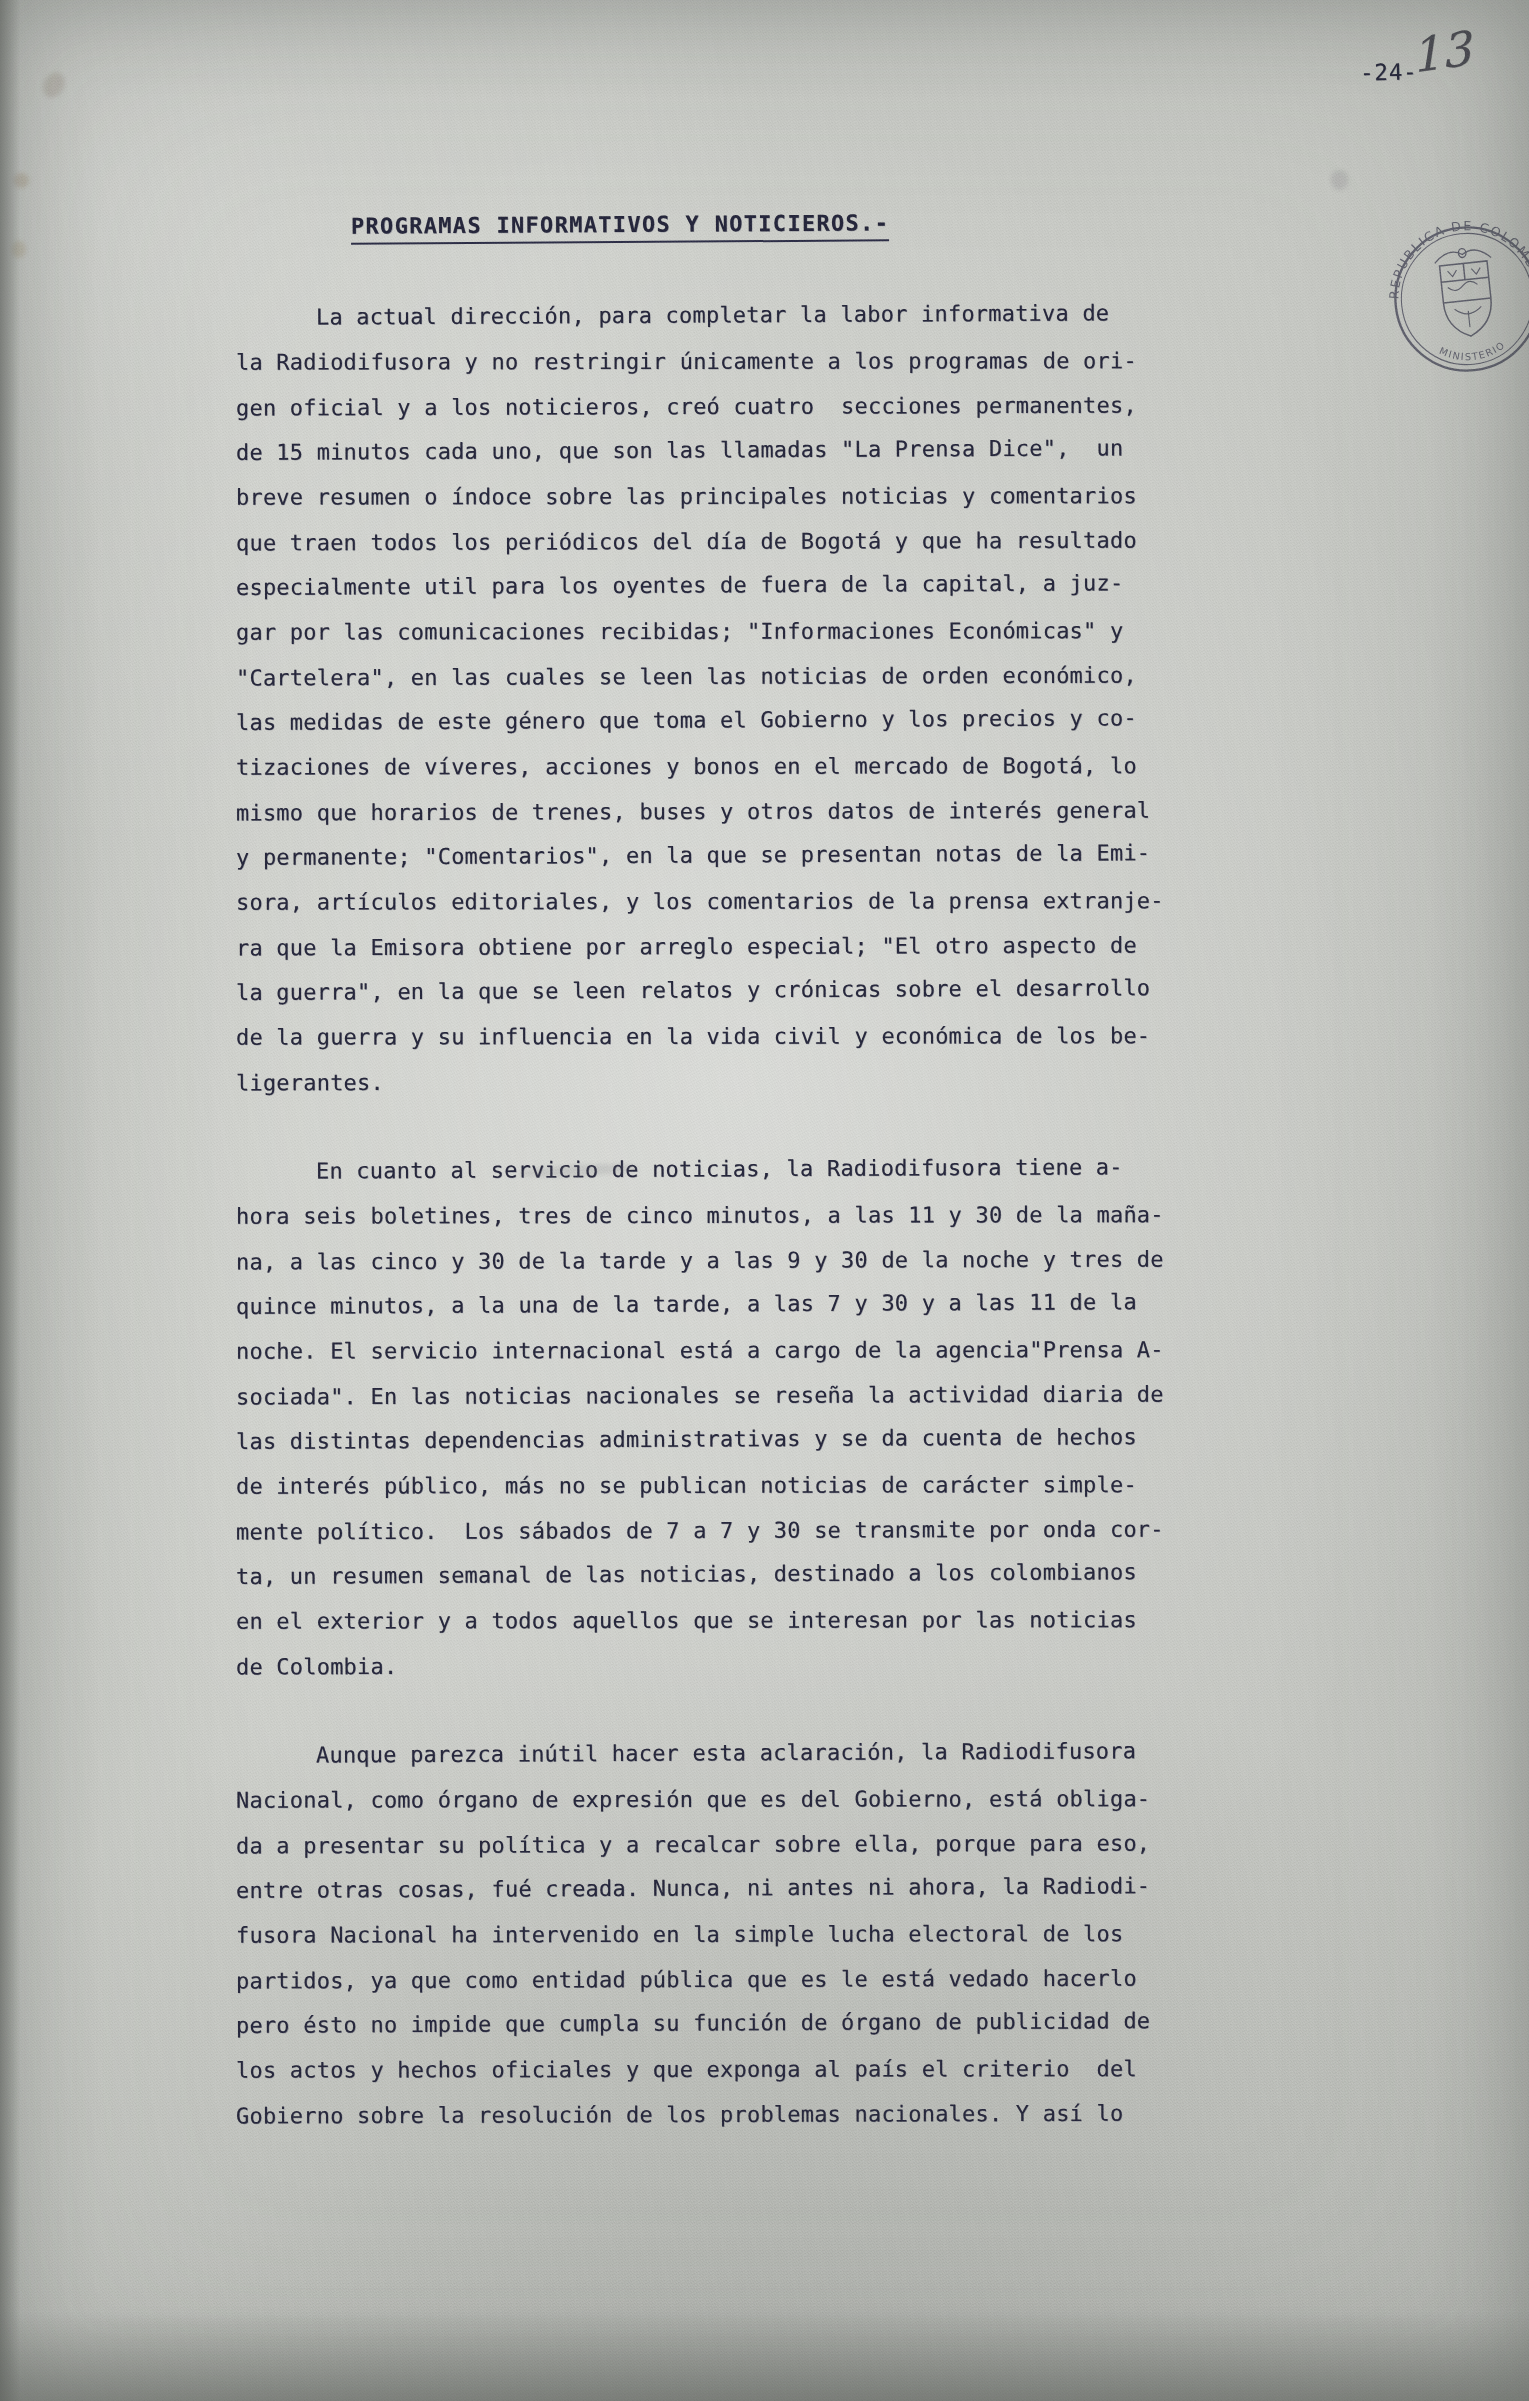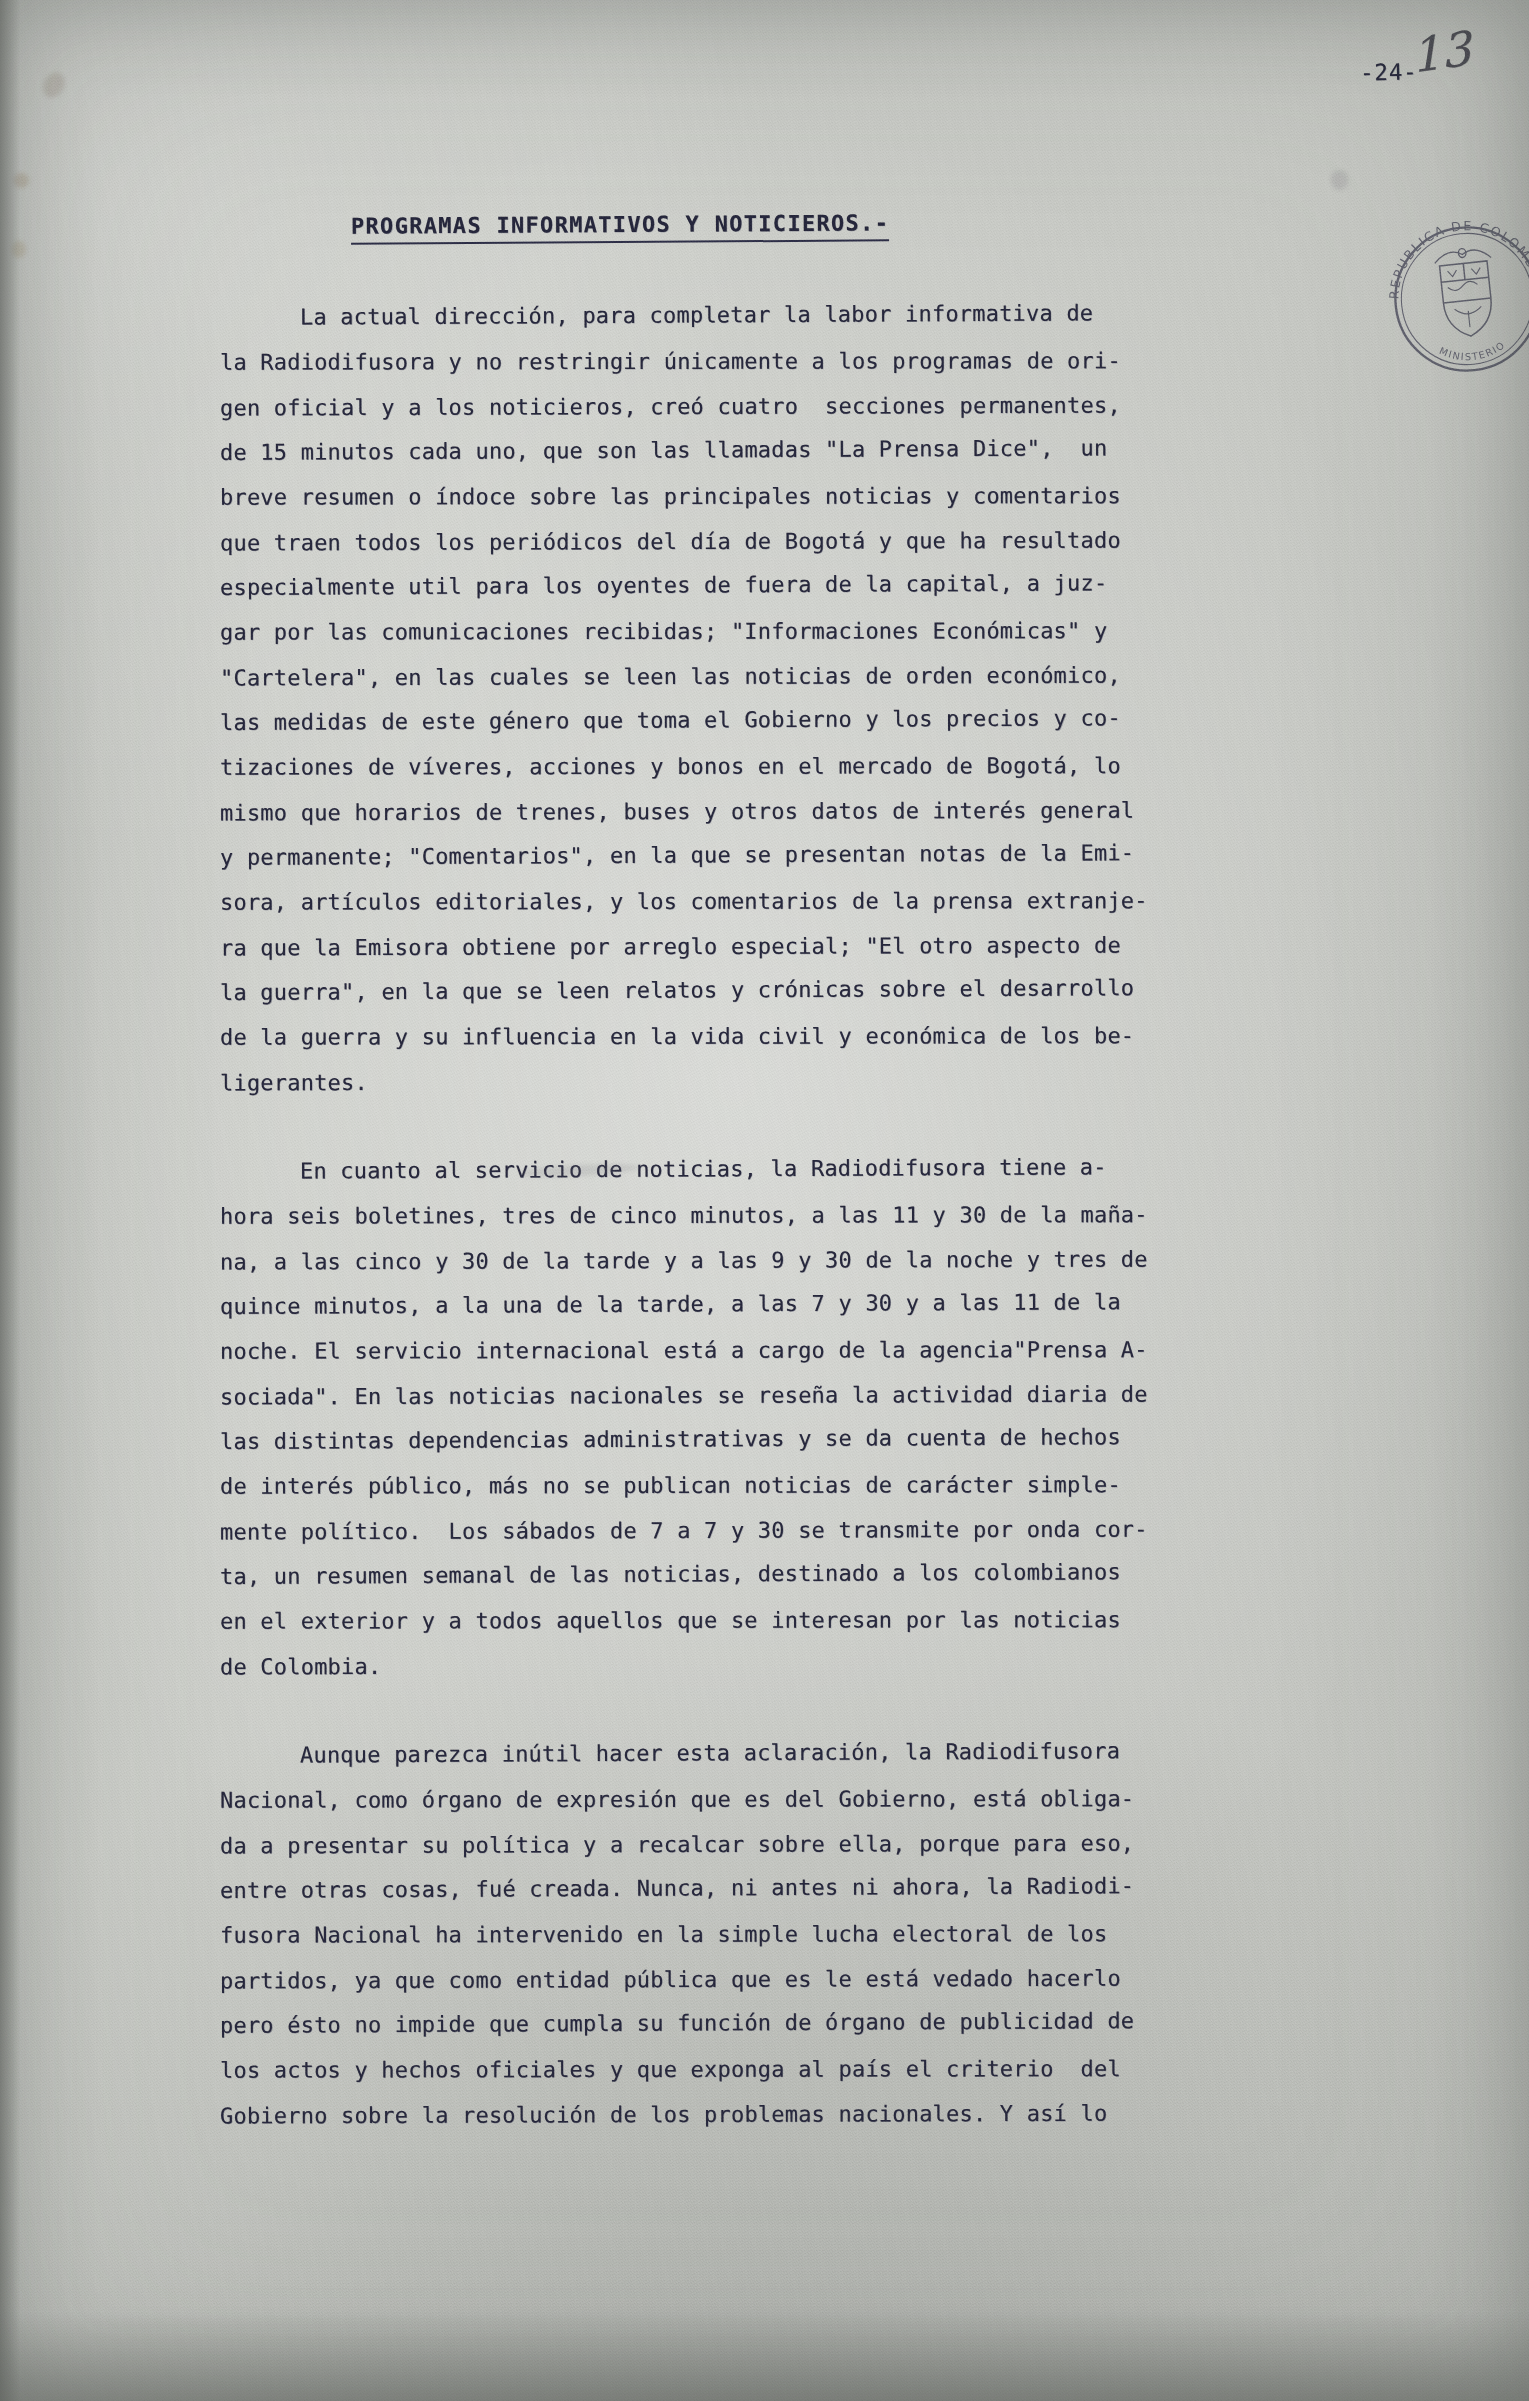--- a/index.html
+++ b/index.html
@@ -103,21 +103,21 @@
     letter-spacing: 1.3px;
     font-weight: 700;
     padding-bottom: 3.8px;
     border-bottom: 2.3px solid #2b2c45;
     transform: rotate(-0.35deg);
     white-space: pre;
   }
 
   .body-block {
     position: absolute;
-    left: 220px;
+    left: 236px;
     width: 1129px;
   }
 
   .para { margin: 0; }
 
   .line {
     font-size: 22px;
     line-height: 45px;
     letter-spacing: 0.2px;
     white-space: pre;

